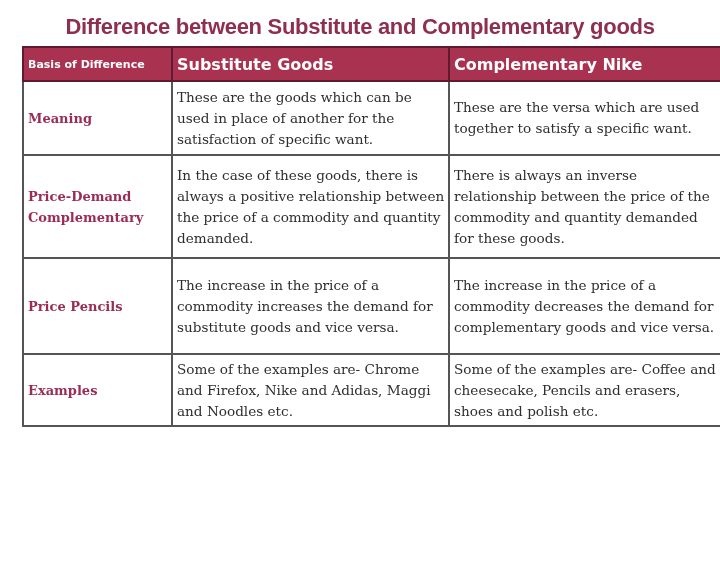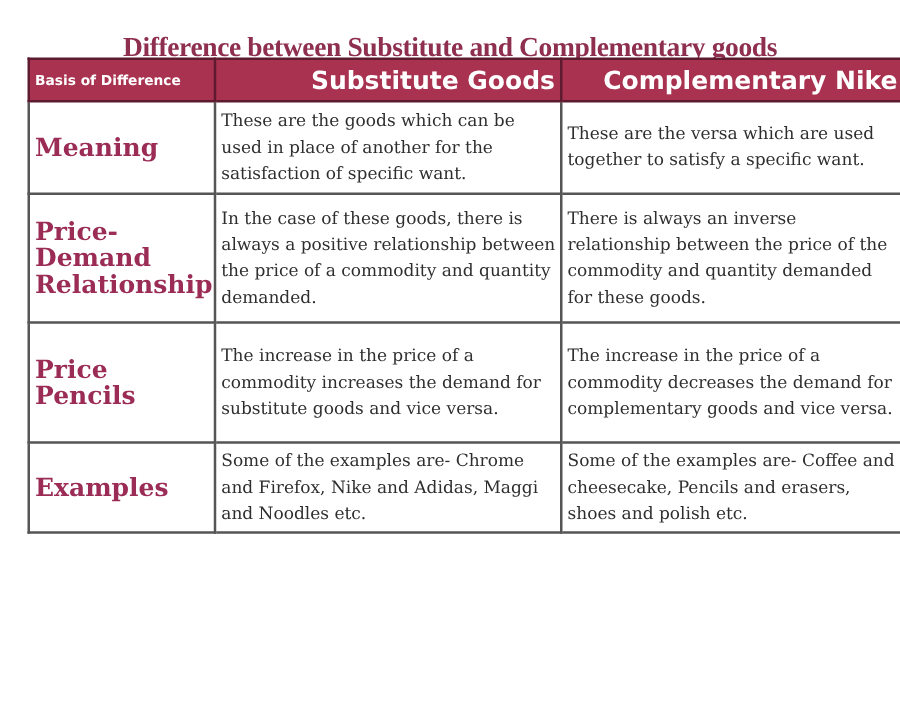--- a/index.html
+++ b/index.html
@@ -1,42 +1,42 @@
 <!DOCTYPE html>
 <html><head>
 <meta charset="utf-8">
 <style>
   html, body { margin: 0; padding: 0; background: #ffffff; }
   body { width: 720px; height: 565px; position: relative; overflow: hidden;
          font-family: "DejaVu Serif", "Liberation Serif", serif; }
   .title {
     position: absolute; left: 0; top: 14px; width: 720px; text-align: center;
-    font-family: Liberation Serif, serif; font-weight: bold; font-size: 22px;
-    color: #8e2f4f; letter-spacing: -0.3px; white-space: nowrap; margin-top: 11px;
+    font-family: Liberation Sans, sans-serif; font-weight: bold; font-size: 22px;
+    color: #8e2f4f; letter-spacing: -0.3px; white-space: nowrap;
   }
   table.cmp {
     position: absolute; left: 22px; top: 46px; width: 700px;
     border-collapse: collapse; table-layout: fixed;
   }
   table.cmp col.c0 { width: 149px; }
   table.cmp col.c1 { width: 277px; }
   table.cmp col.c2 { width: 274px; }
   table.cmp th {
     background: #a8324f; color: #ffffff; border: 2px solid #5e1a2e;
     font-family: "DejaVu Sans", sans-serif; font-weight: bold; height: 32px;
-    padding: 0 4px; text-align: right; font-size: 20px;
+    padding: 0 4px; text-align: left; font-size: 16px;
   }
   table.cmp th.basis { font-size: 11px; text-align: left; padding-left: 4px; }
   table.cmp td {
     border: 2px solid #555555; vertical-align: middle;
     font-size: 13.6px; line-height: 21px; color: #2e2e2e;
     padding: 2px 3px 2px 4px; font-family: "DejaVu Serif", serif;
   }
   table.cmp td.label {
-    color: #9b2c55; font-weight: bold; font-size: 20px; line-height: 21px;
+    color: #9b2c55; font-weight: bold; font-size: 13px; line-height: 21px;
   }
   .r0 td { height: 68px; }
   .r1 td { height: 97px; }
   .r2 td { height: 57px; }
   .r3 td { height: 57px; }
   .r4 td { height: 90px; }
   .r5 td { height: 66px; }
 </style>
 </head>
 <body>
@@ -56,21 +56,21 @@
       <th>Complementary Nike</th>
     </tr>
   </thead>
   <tbody>
     <tr class="r0">
       <td class="label">Meaning</td>
       <td>These are the goods which can be used in place of another for the satisfaction of specific want.</td>
       <td>These are the versa which are used together to satisfy a specific want.</td>
     </tr>
     <tr class="r1">
-      <td class="label">Price-Demand Relationship</td>
+      <td class="label">Price-Demand Complementary</td>
       <td>In the case of these goods, there is always a positive relationship between the price of a commodity and quantity demanded.</td>
       <td>There is always an inverse relationship between the price of the commodity and quantity demanded for these goods.</td>
     </tr>
     <tr class="r4">
       <td class="label">Price Pencils</td>
       <td>The increase in the price of a commodity increases the demand for substitute goods and vice versa.</td>
       <td>The increase in the price of a commodity decreases the demand for complementary goods and vice versa.</td>
     </tr>
     <tr class="r5">
       <td class="label">Examples</td>

